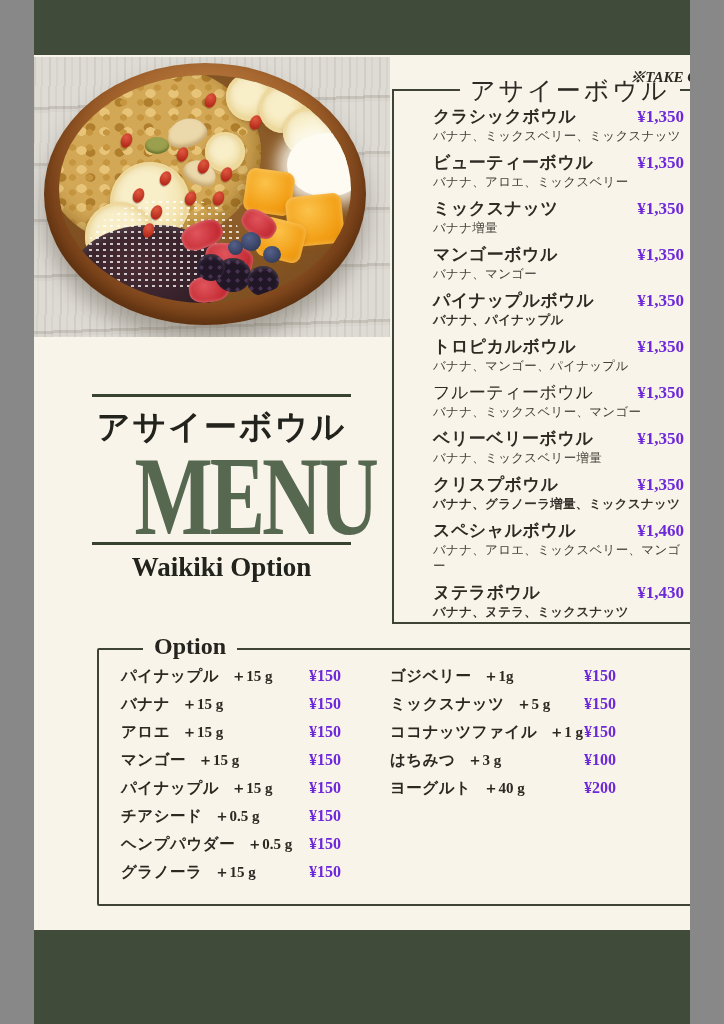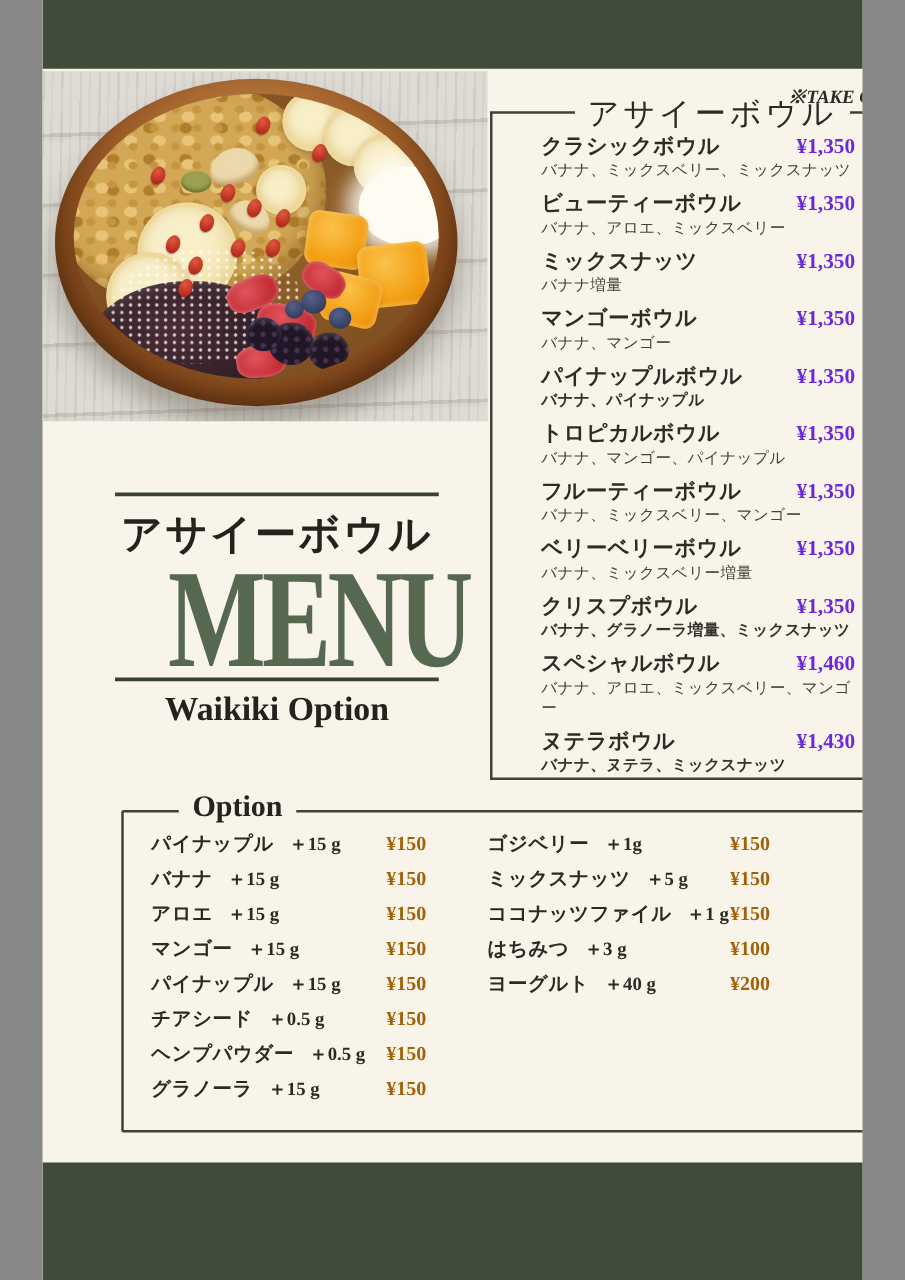--- a/index.html
+++ b/index.html
@@ -84,21 +84,21 @@
   
   .menu-box{position:absolute;left:358px;top:89px;width:303px;height:535px;
      border:2px solid #3e4336;box-sizing:border-box;padding:15px 9px 6px 11px;}
   .menu-box-title{position:absolute;top:-17px;left:66px;background:#f9f4ea;padding:0 10px;
      font-size:25px;letter-spacing:3px;font-weight:500;color:#2c2a24;white-space:nowrap;}
   .takeout-note{position:absolute;top:-23px;right:-60px;font-family:"Liberation Serif","DejaVu Serif",serif;
      font-style:italic;font-weight:bold;font-size:15px;color:#2c2a24;white-space:nowrap;}
   .menu-item{margin-bottom:8px;margin-left:28px;}
   .mi-top{display:flex;justify-content:space-between;align-items:baseline;line-height:21px;}
   .mi-name{font-size:17px;font-weight:bold;letter-spacing:.5px;color:#2e2b25;}
-  .mi-name.light{font-weight:700;}
+  .mi-name.light{font-weight:400;}
   .mi-price{font-family:"Liberation Serif","DejaVu Serif",serif;font-weight:bold;font-size:17px;color:#6d28d9;}
   .mi-desc{font-size:12.5px;line-height:16px;margin-top:1px;color:#45403a;letter-spacing:.3px;}
   .mi-desc.bold{font-weight:bold;color:#36322b;}
 
   
   .title-block{position:absolute;left:58px;top:394px;width:259px;text-align:center;}
   .tb-line{height:0;border-top:3px solid #39412f;}
   .tb-jp{margin-top:8px;font-size:33px;font-weight:600;letter-spacing:2px;color:#23231d;white-space:nowrap;}
   .tb-menu{height:92px;display:flex;align-items:center;justify-content:flex-start;overflow:visible;}
   .tb-menu span{font-family:"Liberation Serif","DejaVu Serif",serif;font-weight:bold;font-size:112px;
@@ -114,21 +114,21 @@
      font-family:"Liberation Serif","DejaVu Serif",serif;font-weight:bold;font-size:24px;color:#26241e;}
   .opt-col{display:flex;flex-direction:column;}
   .opt-col.left{width:224px;}
   .opt-col.right{width:230px;}
   .opt-row{display:flex;align-items:baseline;height:28px;line-height:18px;}
   .opt-name{font-size:15.5px;font-weight:bold;letter-spacing:.5px;color:#2c2923;white-space:nowrap;}
   .opt-amount{font-family:"Liberation Serif","DejaVu Serif",serif;font-weight:bold;font-size:15px;
      margin-left:12px;color:#2c2923;white-space:nowrap;}
   .opt-spacer{flex:1;}
   .opt-price{font-family:"Liberation Serif","DejaVu Serif",serif;font-weight:bold;font-size:16px;
-     width:36px;text-align:left;color:#a16207;}
+     width:36px;text-align:left;color:#6d28d9;}
 </style>
 </head>
 <body>
 
 <div class="page">
 
   <div class="band band-top"></div>
   <div class="band band-bottom"></div>
 
   <div class="photo">

